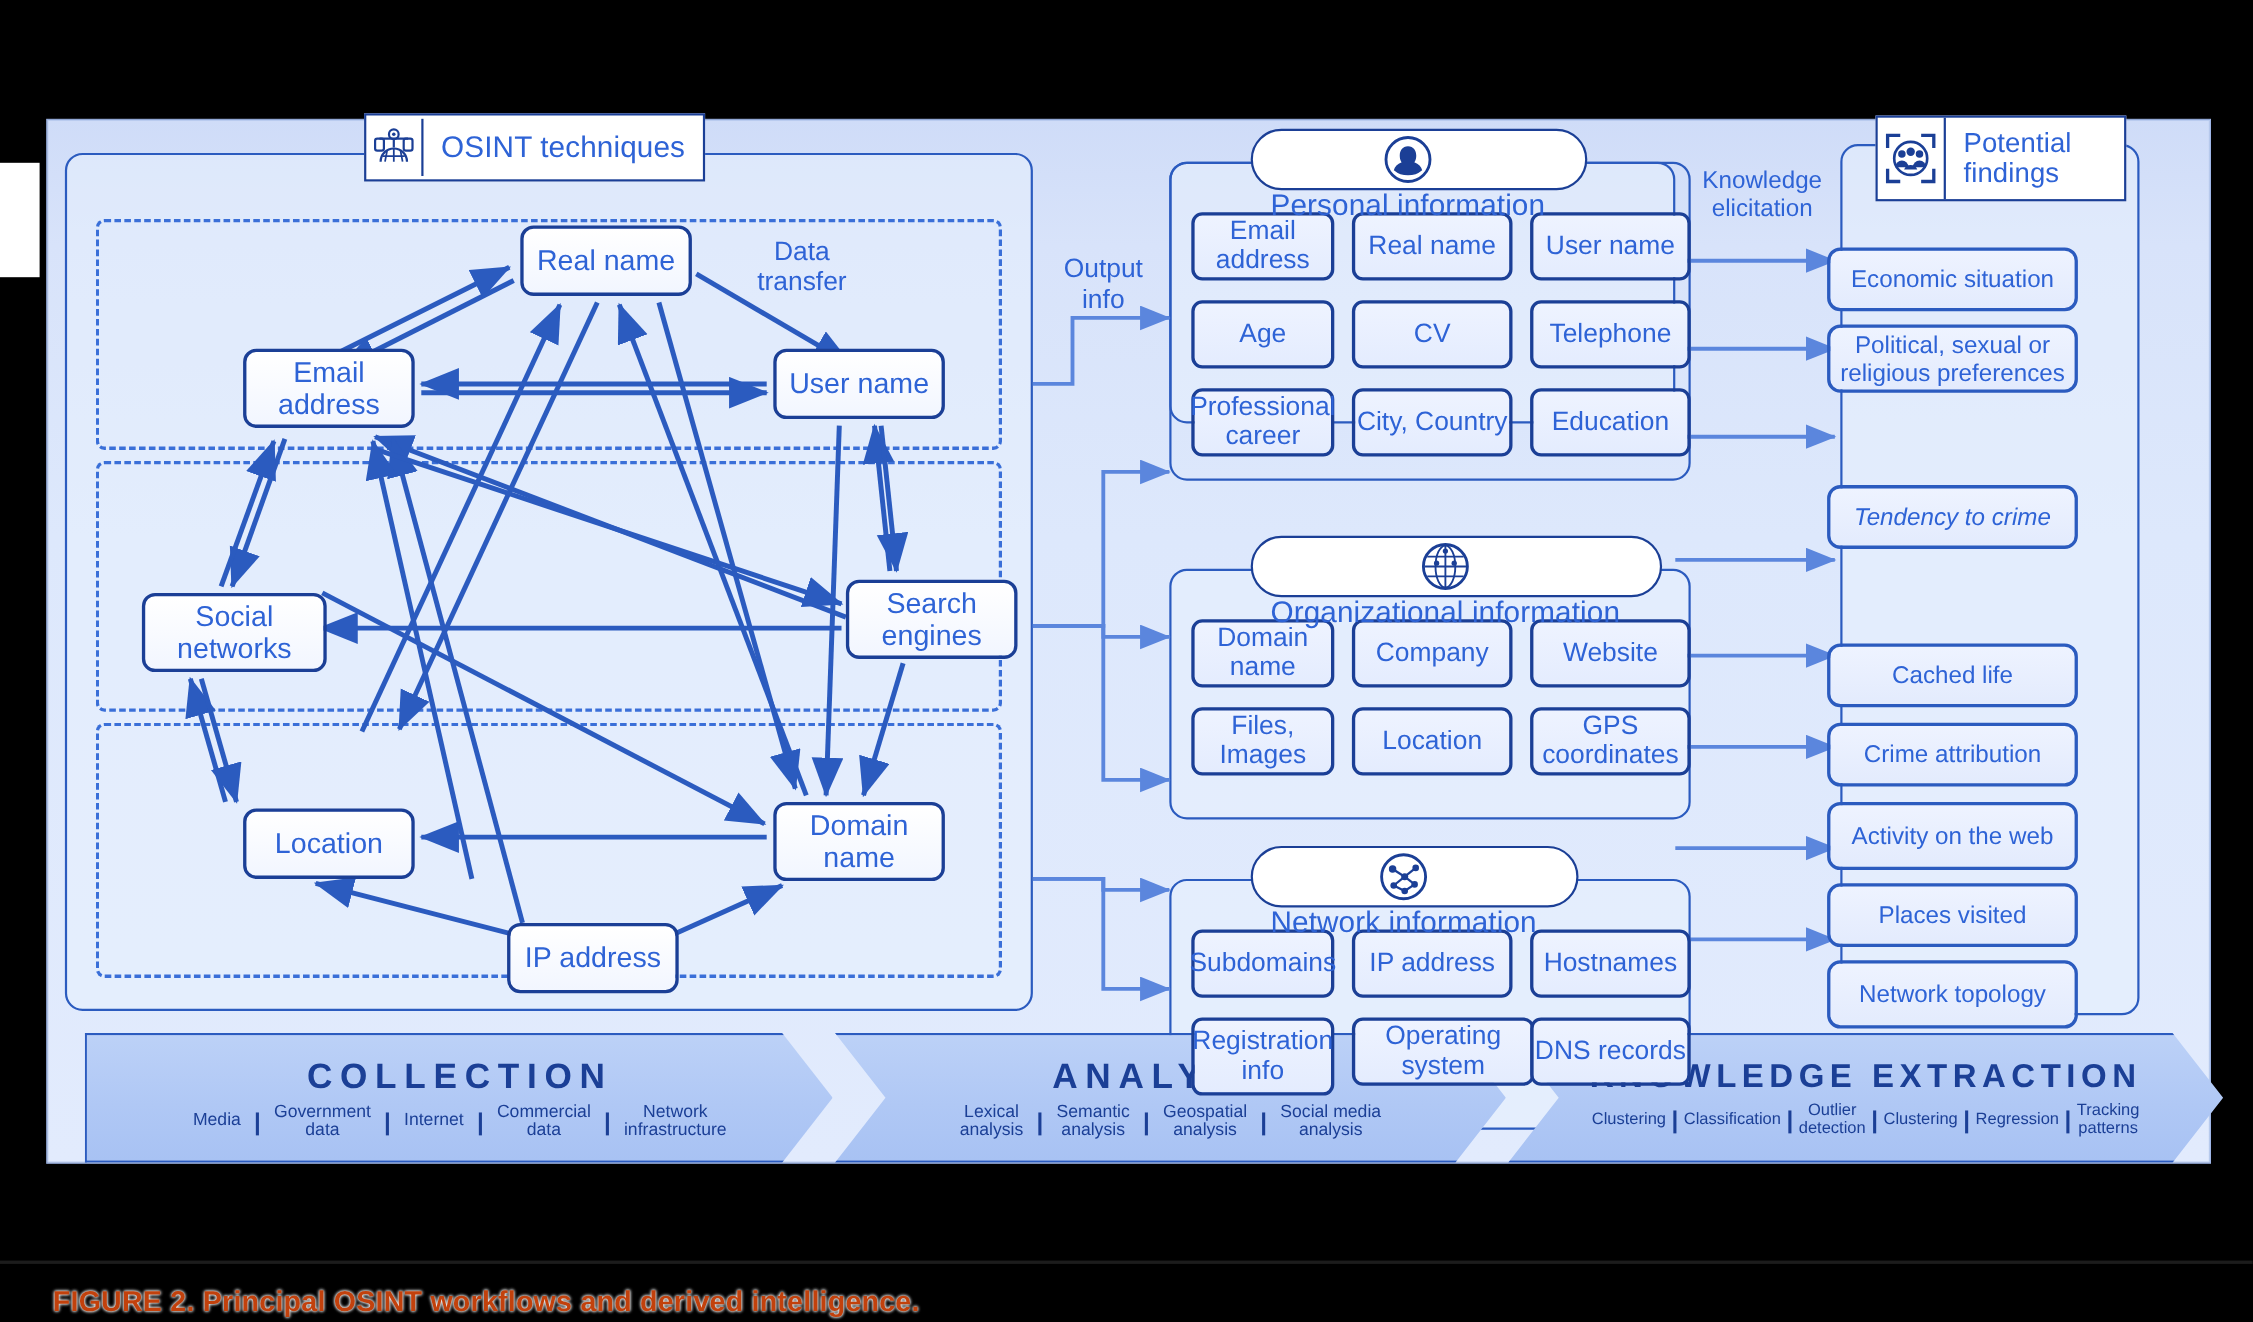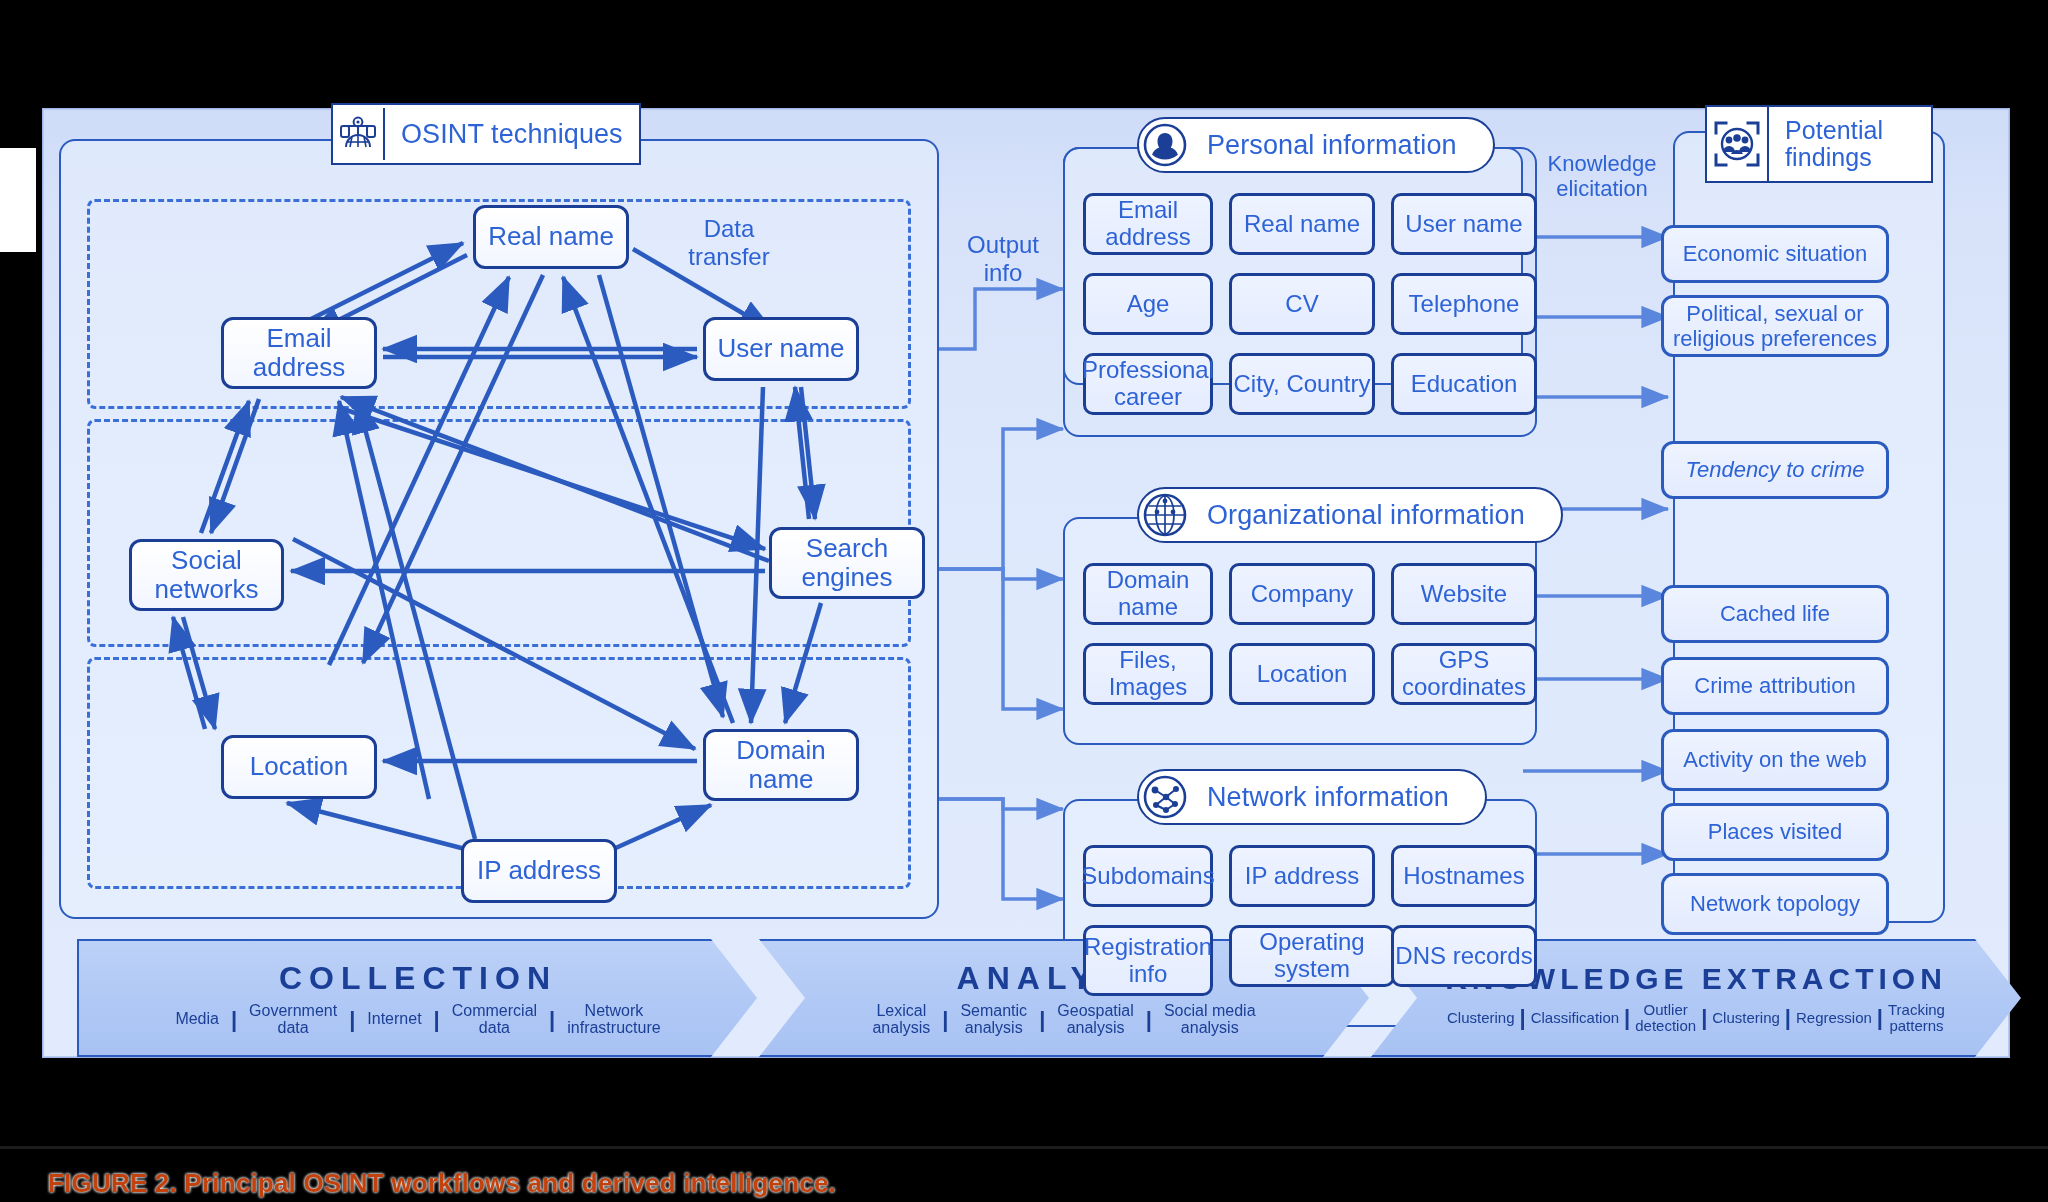--- a/index.html
+++ b/index.html
@@ -21,21 +21,21 @@
   
   .panel { position:absolute; border:2px solid #2b5bbf; border-radius:16px;
            background:rgba(232,240,254,0.55); }
   .panel-title {
     position:absolute; display:flex; align-items:center; background:#ffffff;
     border:2px solid #1b3f96; z-index:6; white-space:nowrap;
   }
   .panel-title .ttl { color:#2e63d6; font-size:27px; padding:0 16px; letter-spacing:.1px; }
   .panel-title .icon { width:52px; height:52px; flex:0 0 52px; display:flex;
                        align-items:center; justify-content:center; border-right:2px solid #1b3f96; }
-  .pill { border-radius:40px; }
+  .pill { border-radius:40px;flex-direction:column; }
   .pill .icon { border-right:none; }
 
   
   .node {
     position:absolute; border:3px solid #1b3f96; border-radius:12px;
     background:linear-gradient(180deg,#ffffff 0%,#f2f6ff 100%);
     color:#2e63d6; font-size:26px; line-height:1.12;
     display:flex; align-items:center; justify-content:center; text-align:center;
     z-index:4;
   }
@@ -179,21 +179,21 @@
       </div>
 
     <div class="node" style="left:178px;top:208px;width:156px;height:72px;white-space:pre-line;">
       <span>Email
 address</span></div>
 
     <div class="node" style="left:660px;top:208px;width:156px;height:64px;">
       <span>User name</span>
       </div>
 
-    <div class="node" style="left:86px;top:430px;width:155px;height:72px;white-space:pre-line;">
+    <div class="node" style="left:86px;top:430px;width:168px;height:72px;white-space:pre-line;">
       <span>Social
 networks</span></div>
 
     <div class="node" style="left:726px;top:418px;width:156px;height:72px;white-space:pre-line;">
       <span>Search
 engines</span></div>
 
     <div class="node" style="left:178px;top:626px;width:156px;height:64px;">
       <span>Location</span>
       </div>

